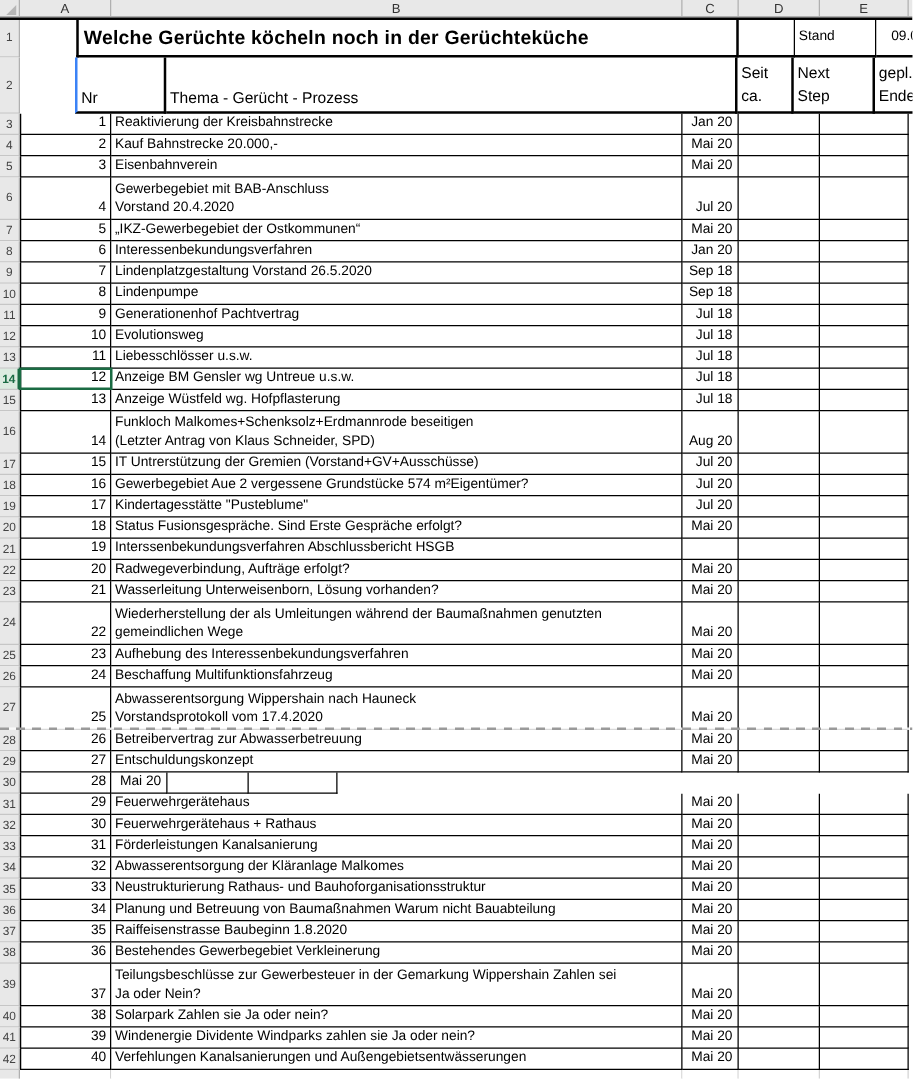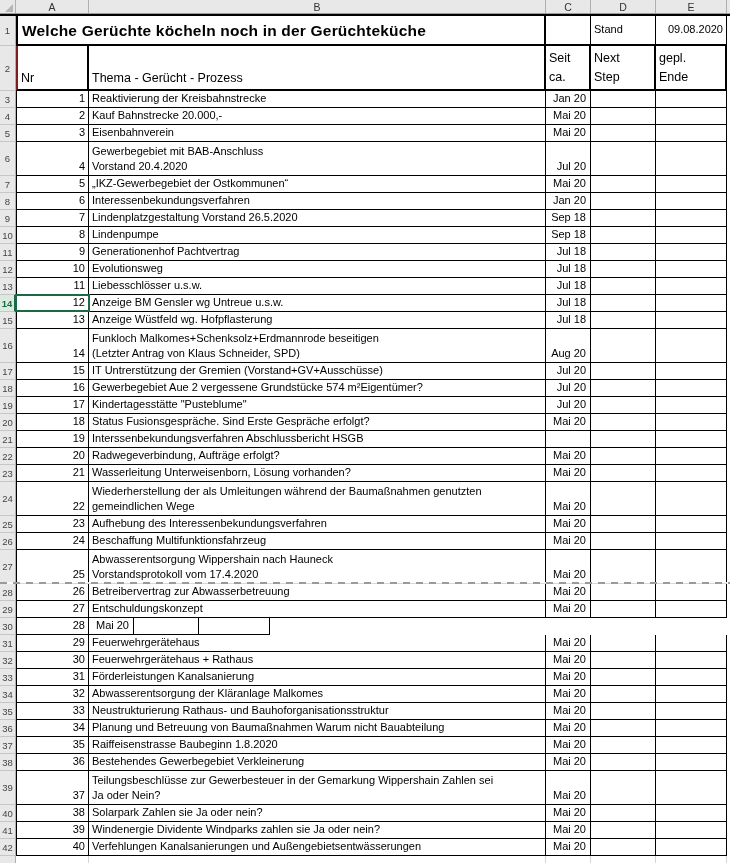--- a/index.html
+++ b/index.html
@@ -39,25 +39,26 @@
   .cb { width:457px; flex:0 0 457px; padding:0 18px 1px 3px; }
   .cc { width:45px; flex:0 0 45px; justify-content:flex-end; padding:0 4px 1px 0; }
   .cd { width:65px; flex:0 0 65px; padding:0 2px 1px 3px;text-align:center; }
   .ce { width:71px; flex:0 0 71px; padding:0 2px 1px 3px; }
   
   .r1 .cell { border-bottom:2px solid #000; }
   .title-cell {
     width:530px; flex:0 0 530px; border-left:2px solid #000; border-right:2px solid #000;
     font-size:15.5px; font-weight:bold; align-items:center; padding:0 0 0 4px;
     letter-spacing:0.2px;
+    margin-left:45px;
   }
   .r1 .ce { justify-content:flex-end; padding-right:3px; }
   
   .r2 .cell { border-right-width:2px; border-bottom:2px solid #000; font-weight:normal; }
-  .r2 .ca { border-left:2px solid #7f1d1d; font-size:12.5px; justify-content:flex-start; padding:0 0 3px 3px; }
+  .r2 .ca { border-left:2px solid #3b82f6; font-size:12.5px; justify-content:flex-start; padding:0 0 3px 3px;margin-left:44px; }
   .r2 .cb { font-size:12.5px; padding-bottom:3px; }
   .r2 .cc, .r2 .cd, .r2 .ce { font-size:12.5px; line-height:19px; justify-content:flex-start; padding:0 0 2px 3px; }
   
   .row.partial { height:7px; }
   .row.partial .cell { border:none; border-right:1px solid #d4d4d4; background:#fff; align-items:flex-start; }
   .row.partial .rh { border-bottom:none; }
   
   .active-cell {
     position:absolute; border:2px solid #1a6b43; pointer-events:none; background:transparent;
   }

